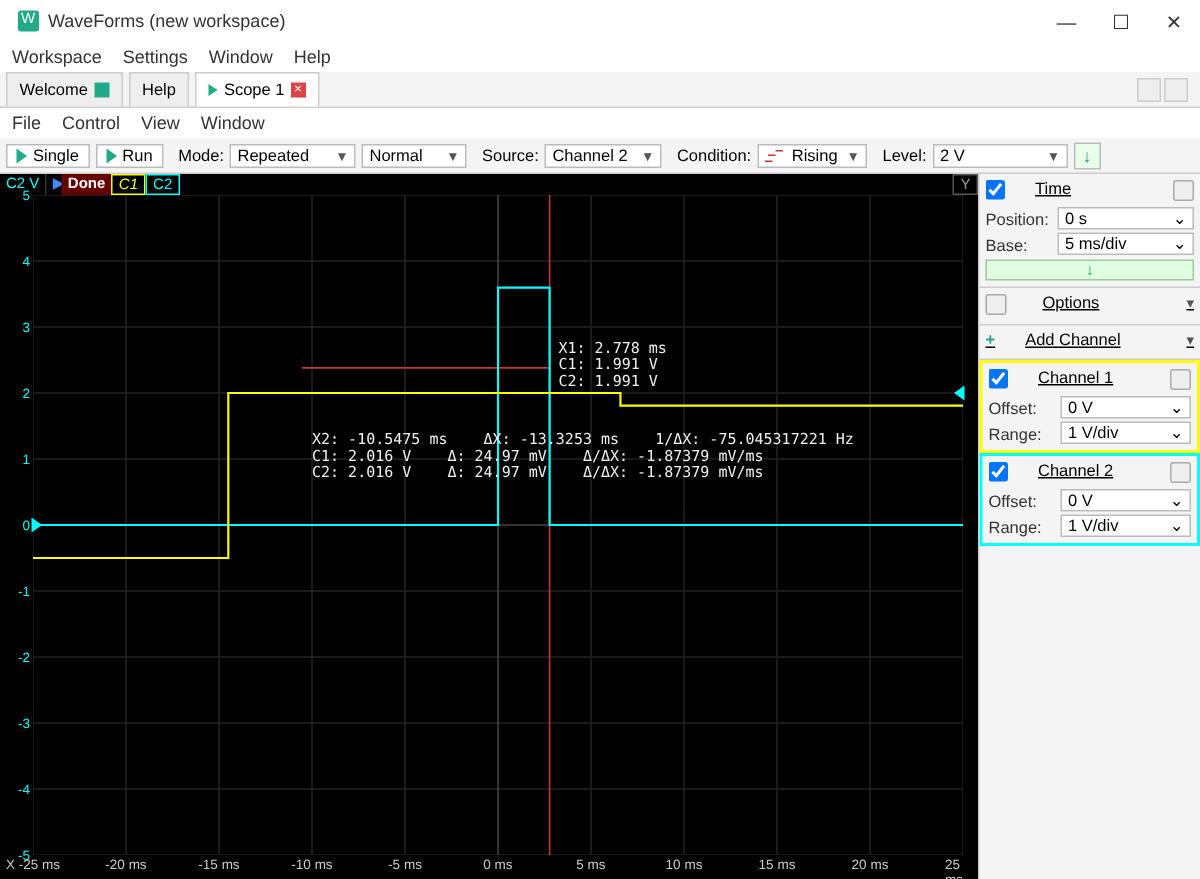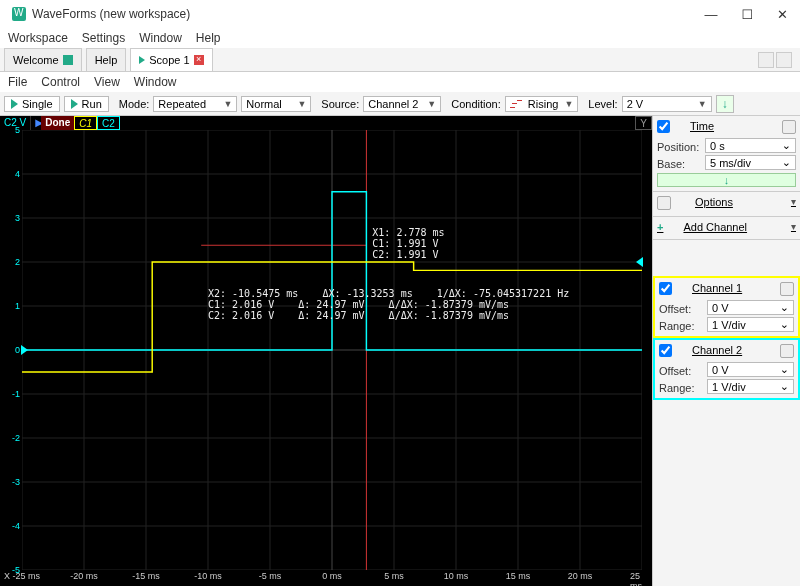--- a/index.html
+++ b/index.html
@@ -53,21 +53,21 @@
   .trace.cyan { stroke: #0ff; }
   .cursor-v { stroke: #c33; stroke-width: 1; }
   .readout { position: absolute; color: #eee; font-size: 10px; font-family: Consolas, monospace; white-space: pre; }
   .sidepanel .group { border-bottom: 1px solid #ccc; padding: 2px 4px 4px; }
   .sidepanel .grouptitle { display: flex; align-items: flex-start; gap: 20px; font-size: 11px; padding: 2px 0; text-decoration: underline; }
   .sidepanel .row { display: flex; align-items: flex-end; gap: 0; margin-top: 2px; }
   .sidepanel .row .lbl { width: 48px; font-size: 11px; color: #333; }
   .sidepanel .row .val { flex:1; display:flex; border:1px solid #bbb; background:#fff; padding:0 4px; font-size:11px; justify-content:space-between; align-items:center; }
   .sidepanel .arrowbar { background:#dfffe0; border:1px solid #9c9; height:14px; margin-top:3px; display:flex;align-items:center;justify-content:center;color:#2a8;font-size:11px;}
   .gear { width:14px;height:14px;border:1px solid #aaa;background:#eee;border-radius:2px;margin-left:auto;}
-  .chgroup.c1 { border:2px solid #ff0;margin-top:36px; }
+  .chgroup.c1 { border:2px solid #ff0; }
   .chgroup.c2 { border:2px solid #0ff; }
   .expand { margin-left:auto; font-size:10px; color:#555;}
   .tri-marker { position:absolute; width:0; height:0; }
   .tri-left { border-top:5px solid transparent; border-bottom:5px solid transparent; border-left:7px solid #0ff; }
   .tri-right { border-top:5px solid transparent; border-bottom:5px solid transparent; border-right:7px solid #0ff; }
 </style>
 </head>
 <body>
 
 <div class="titlebar">

